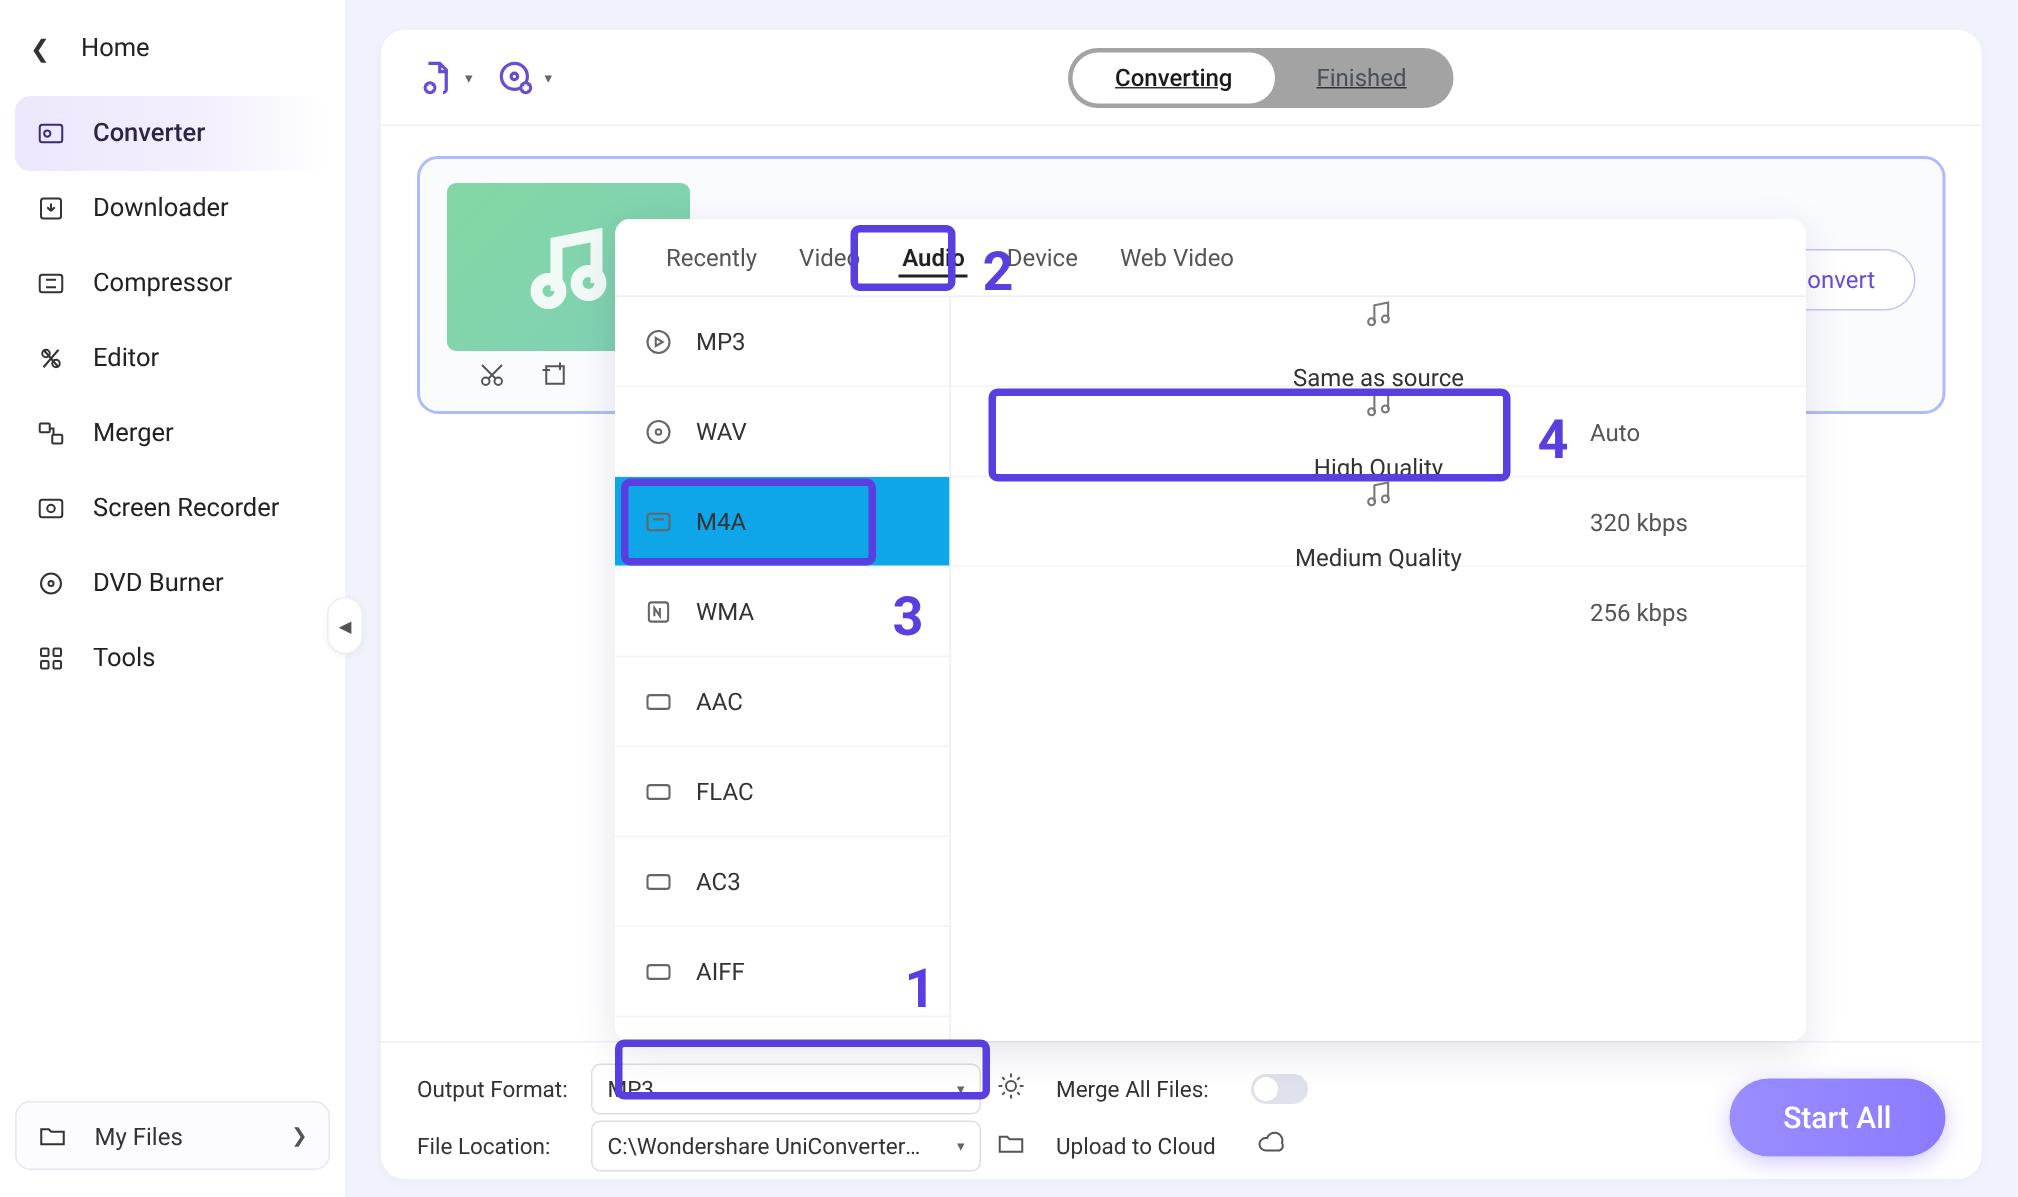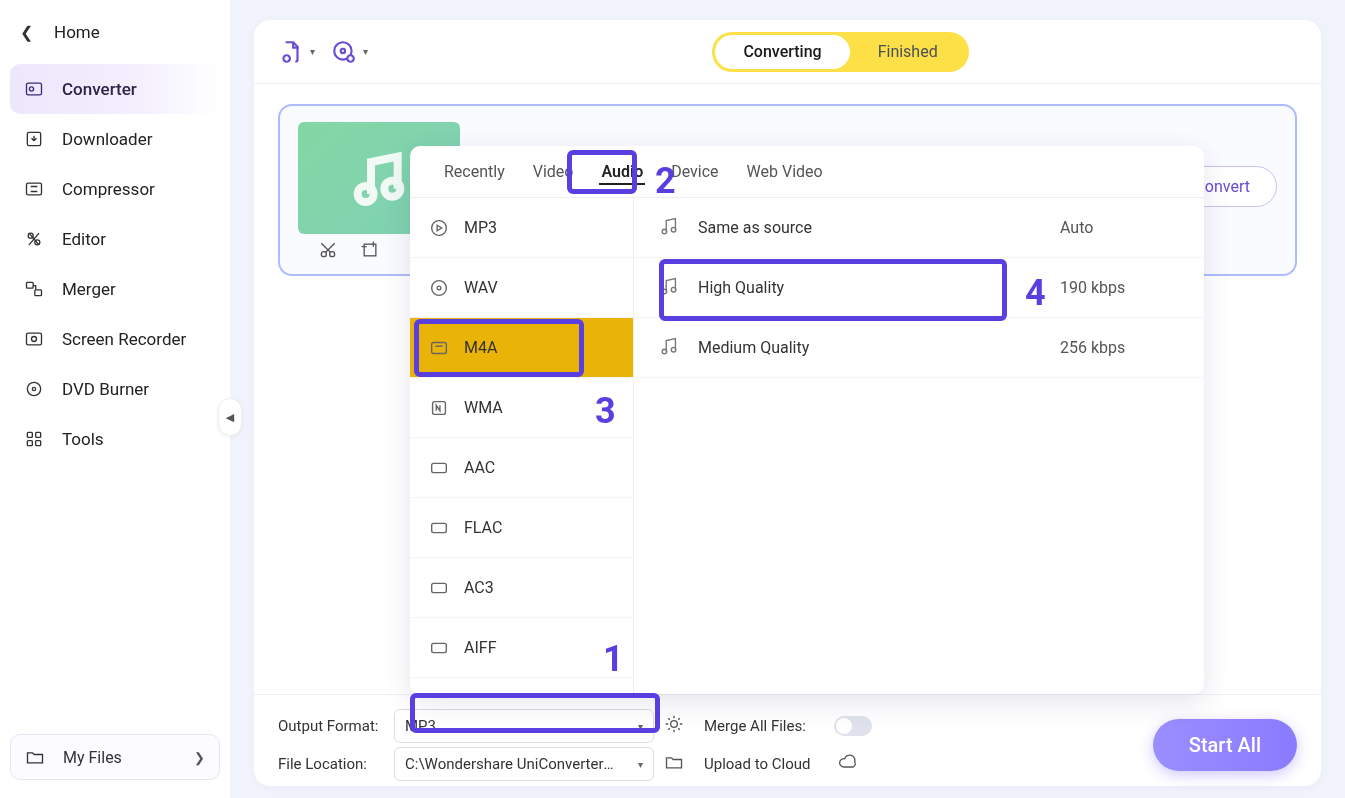--- a/index.html
+++ b/index.html
@@ -23,21 +23,21 @@
 
   
   .main { flex: 1; padding: 20px 24px 12px 24px; position: relative; }
   .panel { background: #fff; border-radius: 16px; height: 100%; display: flex; flex-direction: column; box-shadow: 0 2px 8px rgba(60,50,120,.03); }
 
   
   .topbar { height: 64px; display: flex; align-items: center; padding: 0 24px; border-bottom: 1px solid #f0eef6; gap: 16px; }
   .tbicon { display: inline-flex; align-items: center; gap: 4px; color: #6a4bd3; }
   .tbicon svg { width: 26px; height: 26px; }
   .tbicon .dd { font-size: 10px; color: #666; margin-left: 2px; }
-  .seg { margin-left: auto; margin-right: auto; background: #fde047; border-radius: 999px; height: 40px; display: flex; align-items: flex-start; padding: 3px; }
+  .seg { margin-left: auto; margin-right: auto; background: #a3a3a3; border-radius: 999px; height: 40px; display: flex; align-items: flex-start; padding: 3px; text-decoration: underline; }
   .seg button { border: none; background: transparent; height: 34px; padding: 0 28px; border-radius: 999px; font-size: 16px; color: #4a4f59; cursor: pointer; }
   .seg button.active { background: #fff; color: #1a1a1a; font-weight: 500; }
   .hsc { display: inline-flex; align-items: center; gap: 10px; background: #fdf0ea; color: #ef6a2b; border-radius: 999px; height: 40px; padding: 0 22px; font-size: 16px; font-weight: 500; }
   .hsc svg { width: 18px; height: 18px; }
 
   
   .content-scroll { flex: 1; padding: 20px 24px 0 24px; position: relative; }
   .file-card { border: 2px solid #aebcff; border-radius: 14px; padding: 16px 18px 12px 18px; background: #fafbff; height: 172px; position: relative; }
   .thumb { width: 162px; height: 112px; background: linear-gradient(135deg,#83d7a4 0%, #7fd1b5 100%); border-radius: 6px; display: inline-flex; align-items: center; justify-content: center; vertical-align: top; }
   .thumb svg { width: 64px; height: 64px; stroke: #ffffff; fill: none; stroke-width: 3; opacity: .9; }
@@ -62,25 +62,25 @@
   .popup { position: absolute; left: 410px; top: 146px; width: 794px; height: 548px; background: #fff; border-radius: 10px; box-shadow: 0 8px 28px rgba(40,30,90,.12); display: flex; flex-direction: column; overflow: hidden; }
   .popup .tabs { height: 52px; display: flex; align-items: center; padding: 0 18px 0 22px; border-bottom: 1px solid #eee; gap: 4px; }
   .ptab { font-size: 16px; color: #555; padding: 14px 12px; cursor: pointer; position: relative; }
   .ptab.active { color: #222; font-weight: 600; }
   .ptab.active::after { content:""; position:absolute; left:10px; right:10px; bottom:10px; height:2px; background:#222; }
   .psearch { margin-left: auto; display:flex; align-items:center; gap:8px; border:1px solid #e2e2ea; border-radius:999px; height:34px; padding:0 14px 0 10px; color:#9a9aa5; width: 164px; }
   .psearch input { border:none; outline:none; font-size:15px; width: 110px; color:#444; }
   .popup .body { flex:1; display:flex; }
   .fmtlist { width: 224px; border-right: 1px solid #eee; overflow-y:auto; }
   .fmt { height: 60px; display:flex; align-items:center; gap:14px; padding:0 18px; border-bottom:1px solid #f3f3f6; font-size:16px; color:#333; cursor:pointer; }
-  .fmt.sel { background:#eab308; }
+  .fmt.sel { background:#0ea5e9; }
   .fmt .ficon { width:22px; height:22px; display:inline-flex; align-items:center; justify-content:center; }
   .fmt .ficon svg { width:22px; height:22px; stroke:#666; fill:none; stroke-width:1.5; }
   .quallist { flex:1; }
-  .qual { height: 60px; display:flex; align-items:center; gap:18px; padding:0 24px; border-bottom:1px solid #f3f3f6; font-size:16px; color:#333; cursor:pointer; }
+  .qual { height: 60px; display:flex; align-items:center; gap:18px; padding:0 24px; border-bottom:1px solid #f3f3f6; font-size:16px; color:#333; cursor:pointer;flex-direction:column; }
   .qual .qicon svg { width:22px; height:22px; stroke:#777; fill:none; stroke-width:1.5; }
   .qual .bitrate { margin-left:auto; color:#555; width: 120px; }
 
   
   .hl { position:absolute; border: 5px solid #5a3fe0; border-radius: 6px; pointer-events: none; }
   .num { position:absolute; color:#5a3fe0; font-weight:700; font-size: 36px; pointer-events:none; }
 
   
 </style>
 </head>
@@ -372,21 +372,21 @@
         <span>Same as source</span>
         <span class="bitrate">Auto</span>
       </div>
       <div class="qual">
         <span class="qicon"><svg viewBox="0 0 24 24">
               <path d="M9 18V6l10-2v12"></path>
               <circle cx="7" cy="18" r="2.5"></circle>
               <circle cx="17" cy="16" r="2.5"></circle>
             </svg></span>
         <span>High Quality</span>
-        <span class="bitrate">190 kbps</span>
+        <span class="bitrate">320 kbps</span>
       </div>
       <div class="qual">
         <span class="qicon"><svg viewBox="0 0 24 24">
               <path d="M9 18V6l10-2v12"></path>
               <circle cx="7" cy="18" r="2.5"></circle>
               <circle cx="17" cy="16" r="2.5"></circle>
             </svg></span>
         <span>Medium Quality</span>
         <span class="bitrate">256 kbps</span>
       </div>

